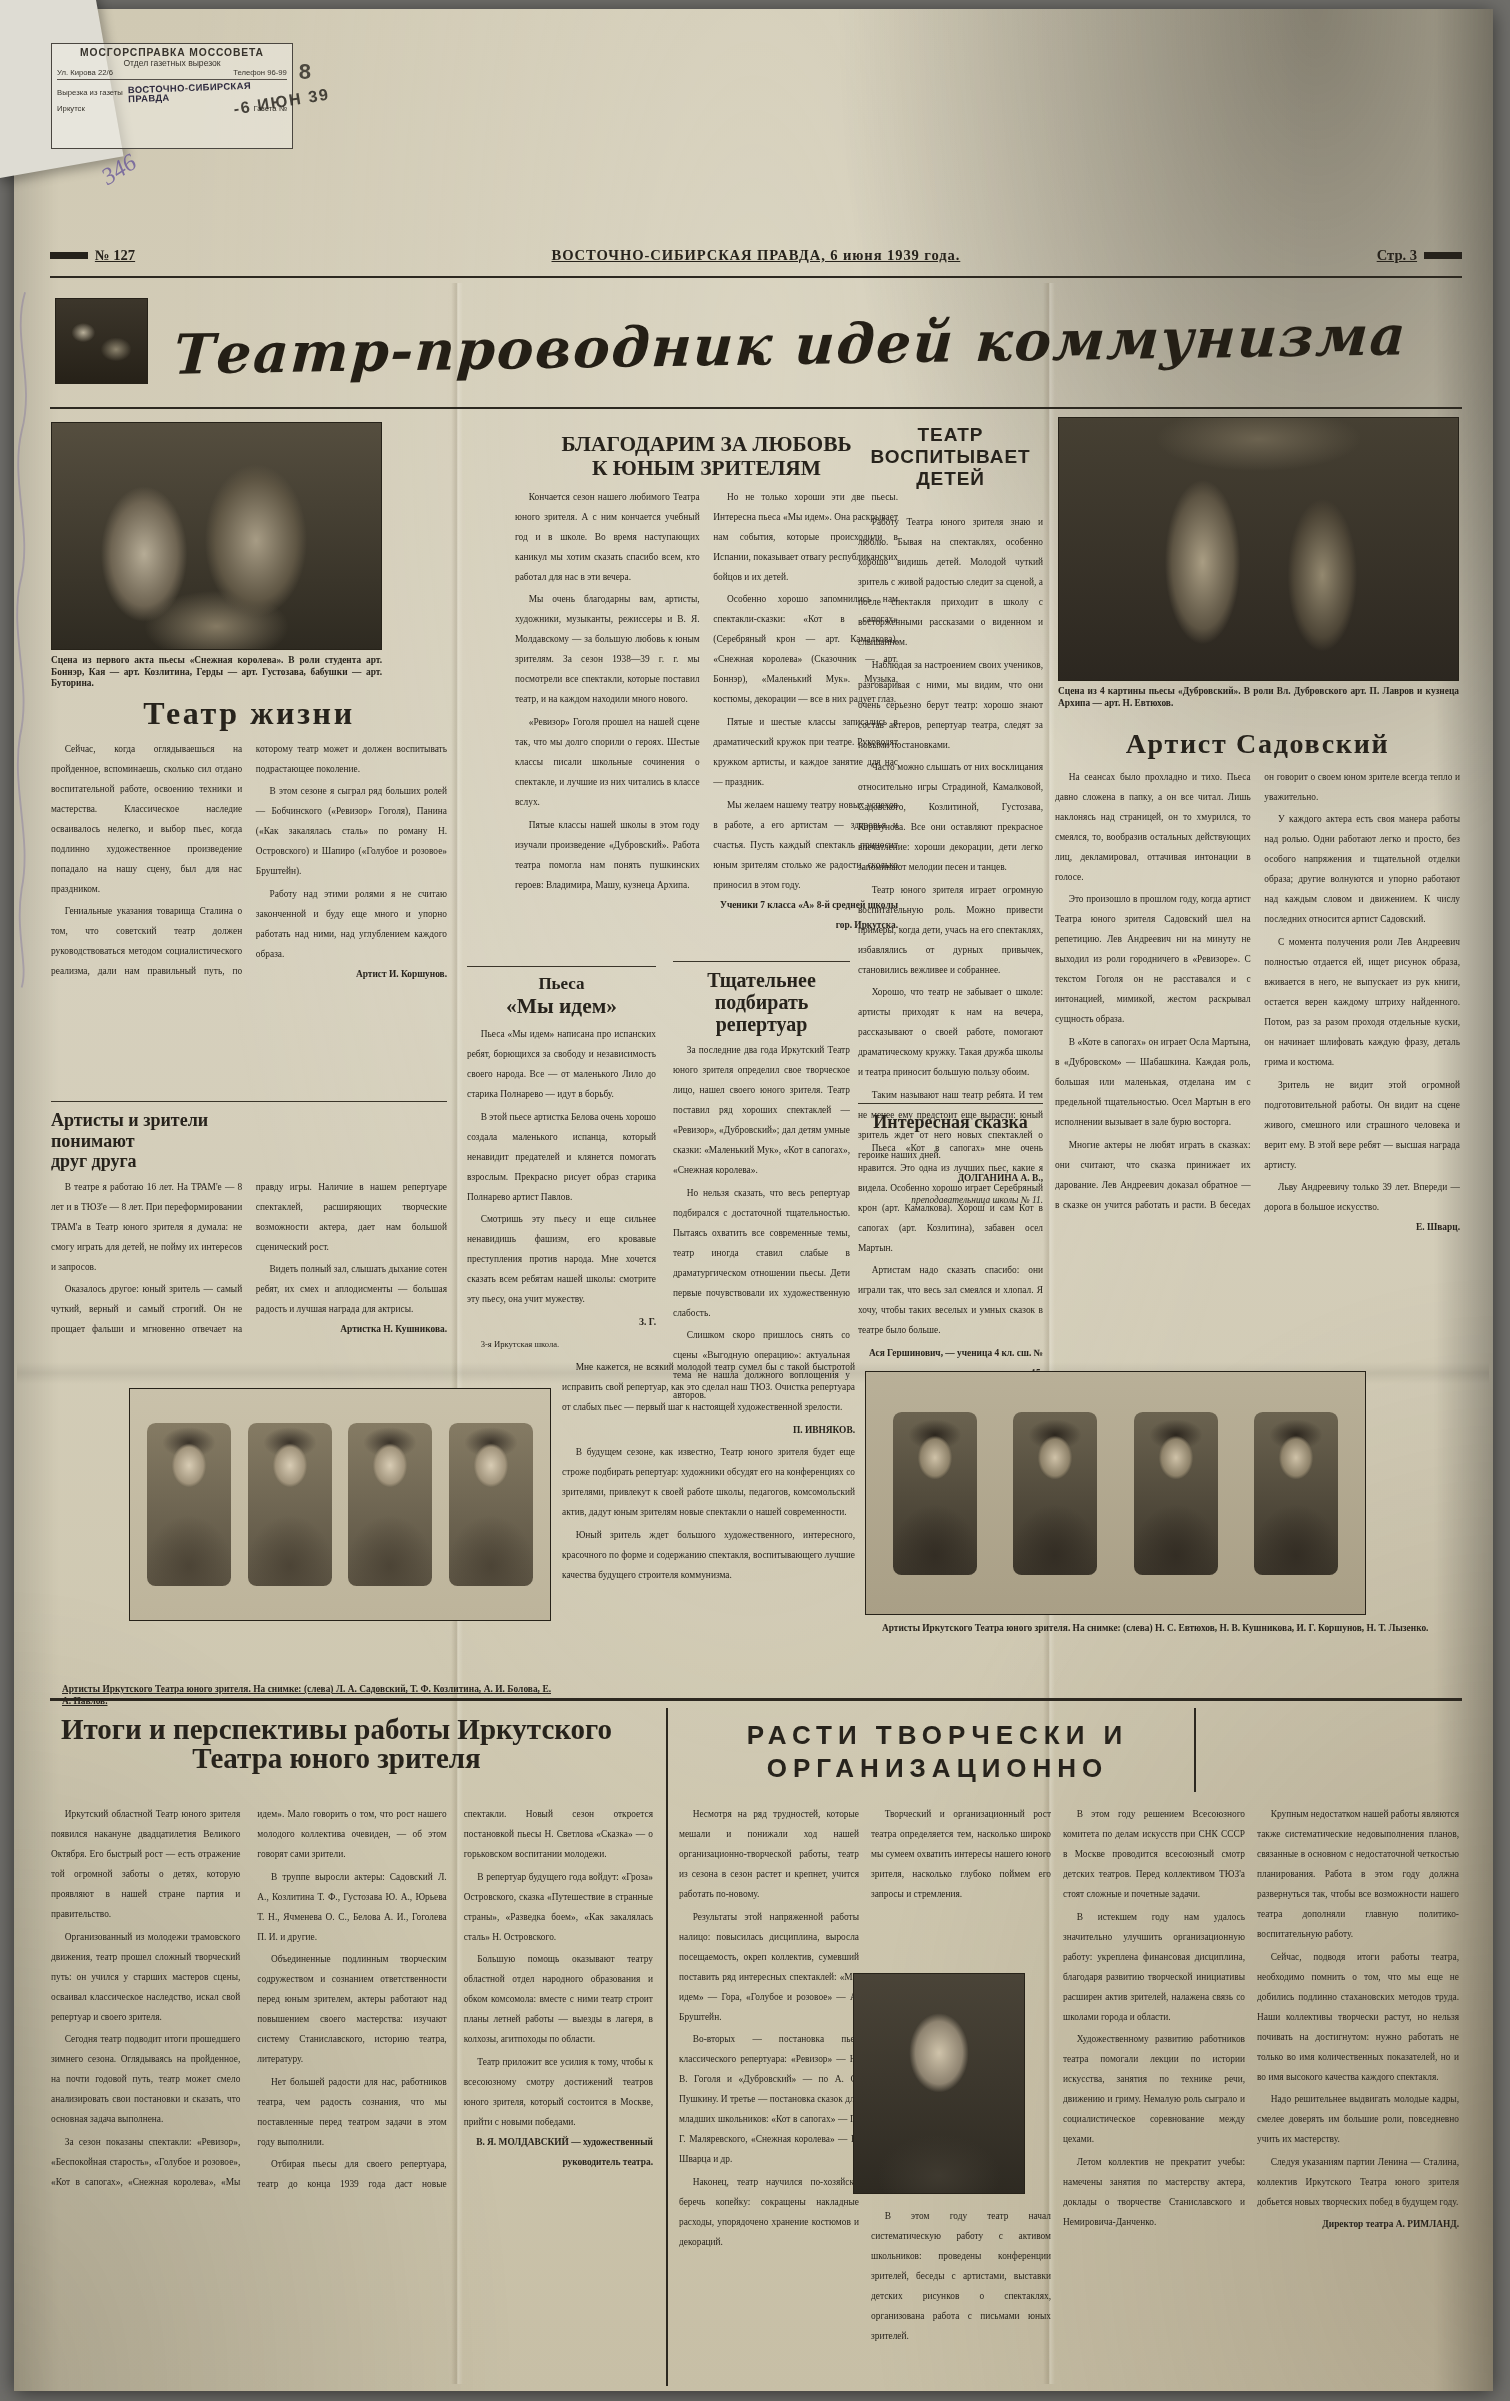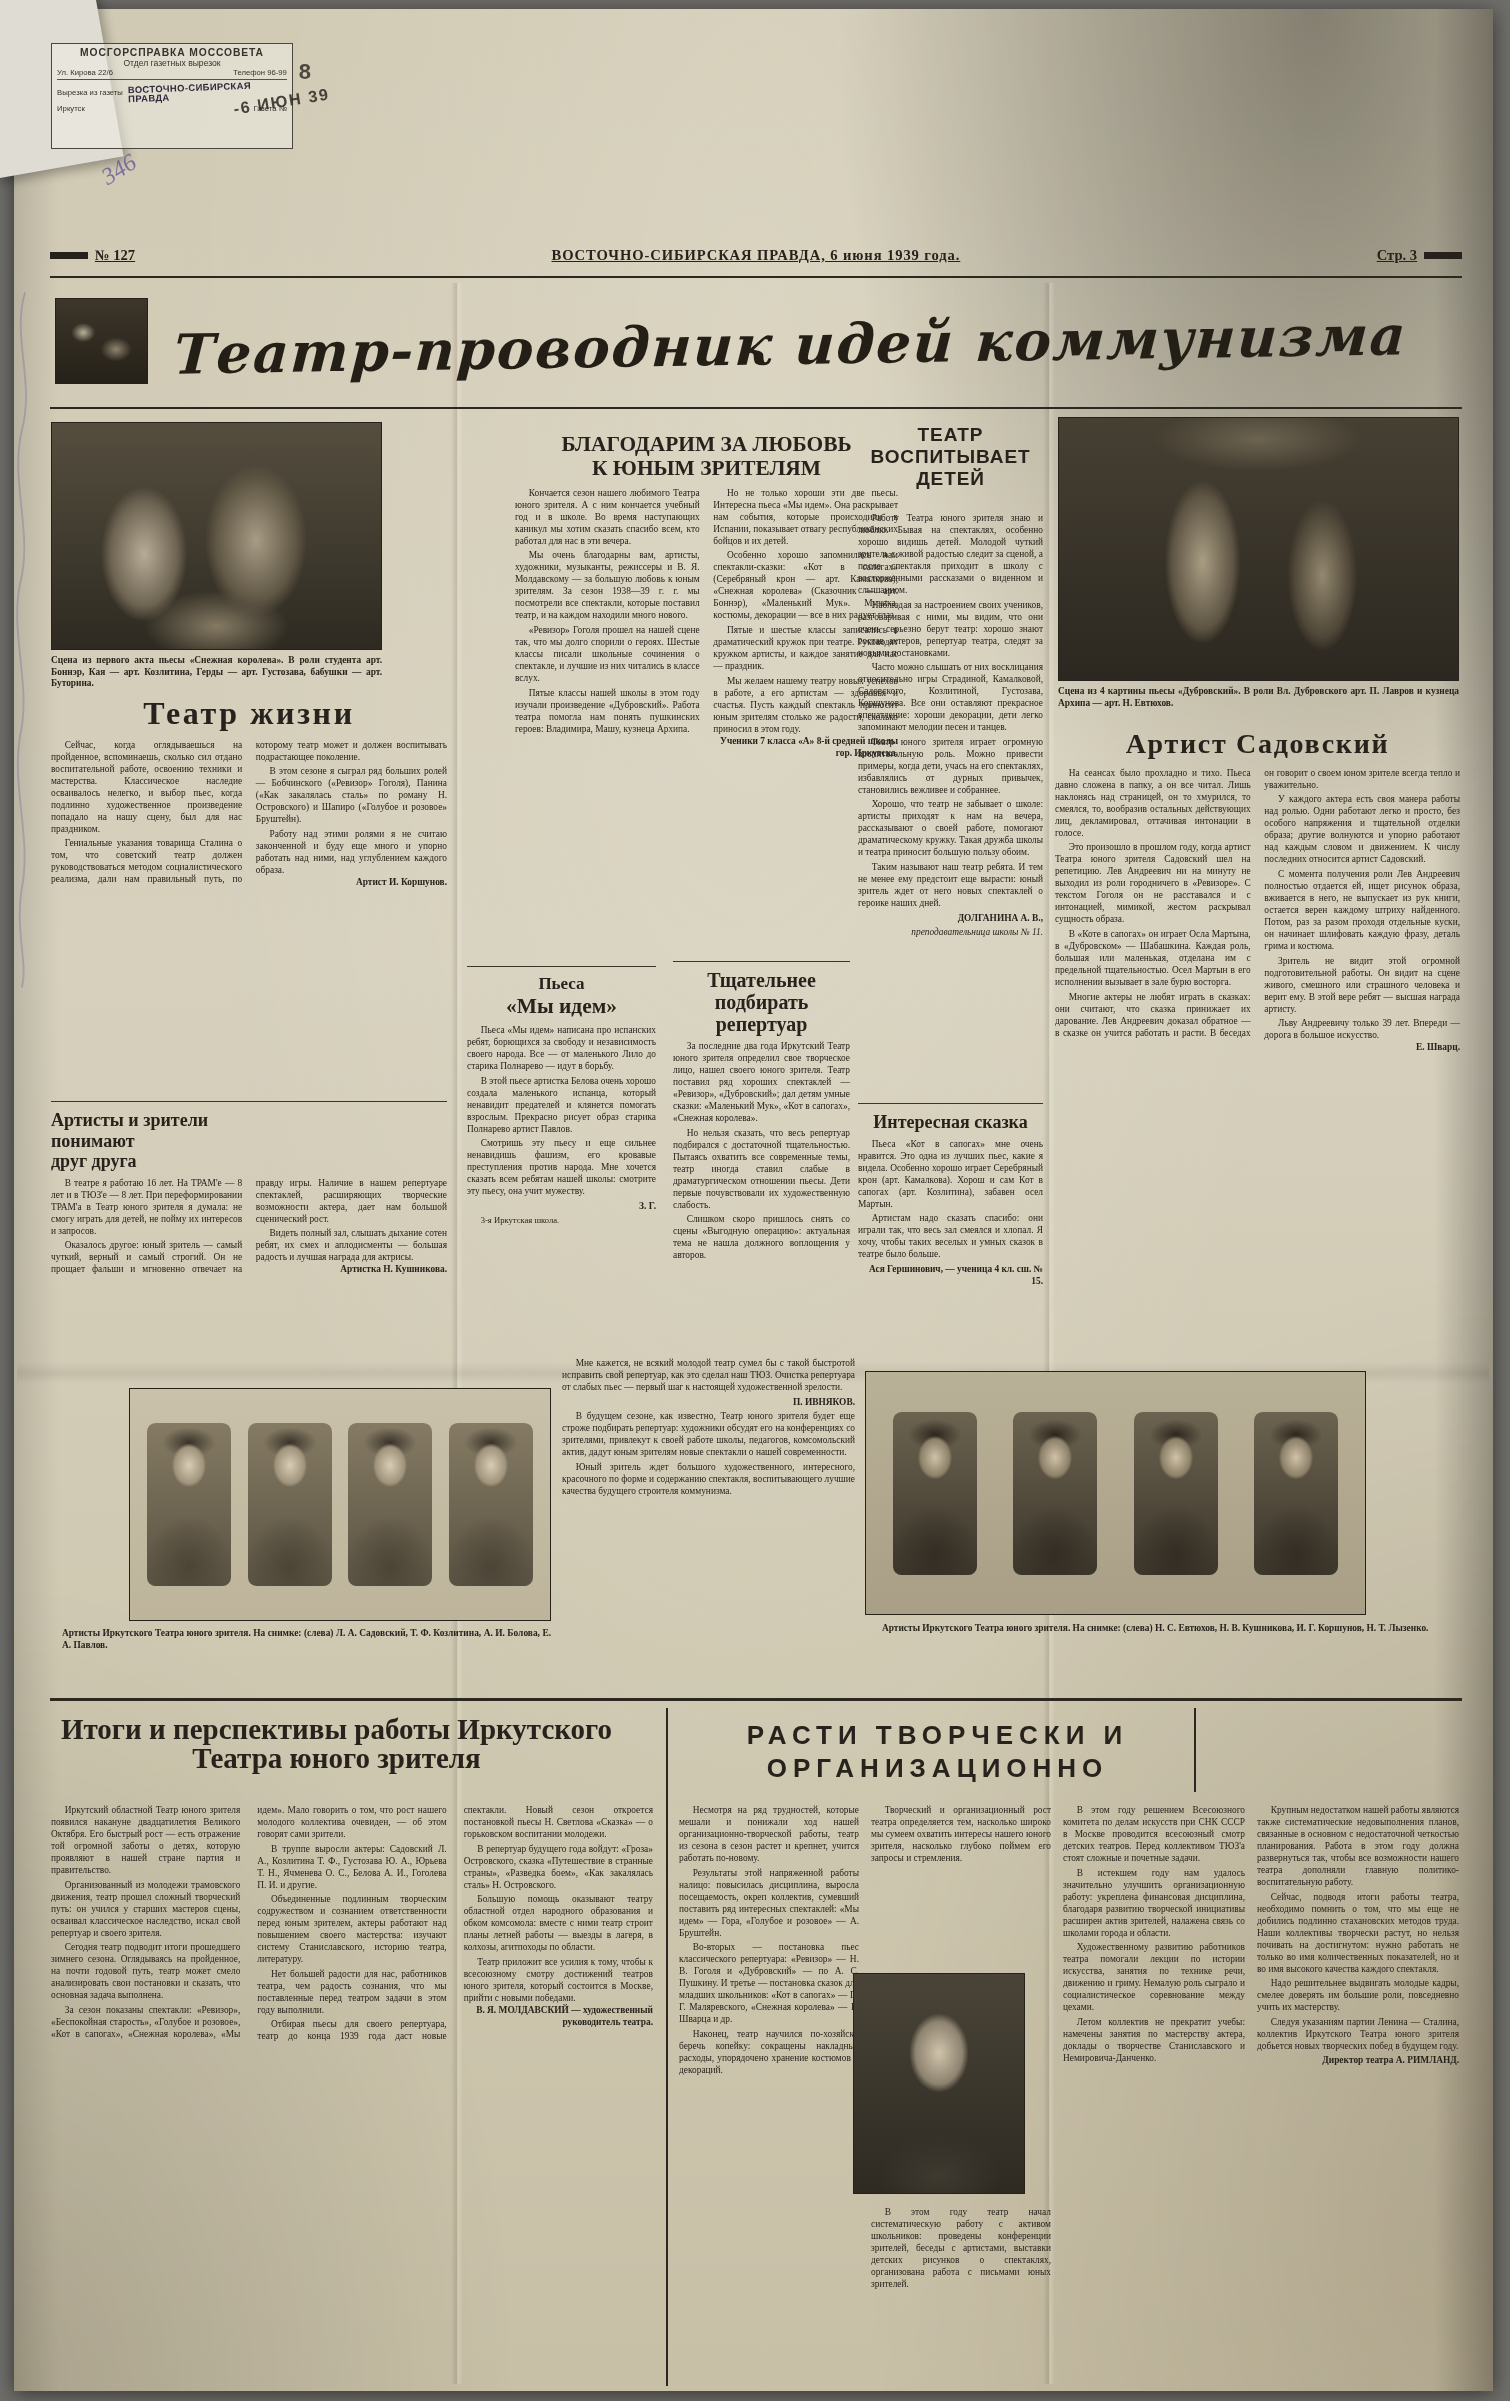--- a/index.html
+++ b/index.html
@@ -97,21 +97,21 @@
       radial-gradient(38px 22px at 50% 12%, #3a332a 0%, transparent 70%),
       radial-gradient(51px 60px at 50% 88%, #4c4436 0%, transparent 85%),
       linear-gradient(#857b64,#5a5242);}
   .group-dark .head{background:
       radial-gradient(26px 33px at 50% 28%, #cfc2a8 0%, #8d8169 55%, transparent 66%),
       radial-gradient(38px 22px at 50% 14%, #2c261e 0%, transparent 70%),
       radial-gradient(51px 60px at 50% 88%, #332d24 0%, transparent 85%),
       linear-gradient(#6b6350,#3c362b);}
   .caption{font-size:9.4px;line-height:11.6px;font-weight:bold;text-align:justify;}
   
-  .body-text{font-size:9.4px;line-height:12px;text-align:justify;}
+  .body-text{font-size:9.4px;line-height:20px;text-align:justify;}
   .body-text p{margin:0 0 2.6px 0;text-indent:13.7px;}
   .cols-2{column-count:2;column-gap:13.7px;}
   .cols-3{column-count:3;column-gap:17px;}
   .sign{text-align:right;font-weight:bold;text-indent:0 !important;}
   .sign-note{text-align:left;font-size:8.6px;}
   .h-center{text-align:center;font-weight:bold;}
   .h1-serif{font-size:32px;line-height:34px;letter-spacing:2.6px;}
   .h2-serif{font-size:21.4px;line-height:24px;}
   .h2b-serif{font-size:20px;line-height:22px;}
   .h3-serif{font-size:18px;line-height:20.6px;}
@@ -310,21 +310,21 @@
     <p class="sign">Е. Шварц.</p>
   </div>
 </div>
 
 <div class="abs photo group group-light" style="left:129px;top:1388px;width:422px;height:233px;">
   <div class="head"></div>
   <div class="head"></div>
   <div class="head"></div>
   <div class="head"></div>
 </div>
-<div class="abs caption" style="left:62px;top:1628px;width:489px;">Артисты Иркутского Театра юного зрителя. На снимке: (слева) Л. А. Садовский, Т. Ф. Козлитина, А. И. Болова, Е. А. Павлов.</div>
+<div class="abs caption" style="left:62px;top:1684px;width:489px;text-decoration:underline;">Артисты Иркутского Театра юного зрителя. На снимке: (слева) Л. А. Садовский, Т. Ф. Козлитина, А. И. Болова, Е. А. Павлов.</div>
 
 <div class="abs" style="left:562px;top:1357px;width:293px;">
   <div class="body-text">
     <div>
         <p>Мне кажется, не всякий молодой театр сумел бы с такой быстротой исправить свой репертуар, как это сделал наш ТЮЗ. Очистка репертуара от слабых пьес — первый шаг к настоящей художественной зрелости.</p>
       </div>
     <p class="sign">П. ИВНЯКОВ.</p>
     <div>
         <p>В будущем сезоне, как известно, Театр юного зрителя будет еще строже подбирать репертуар: художники обсудят его на конференциях со зрителями, привлекут к своей работе школы, педагогов, комсомольский актив, дадут юным зрителям новые спектакли о нашей современности.</p>
         <p>Юный зритель ждет большого художественного, интересного, красочного по форме и содержанию спектакля, воспитывающего лучшие качества будущего строителя коммунизма.</p>

